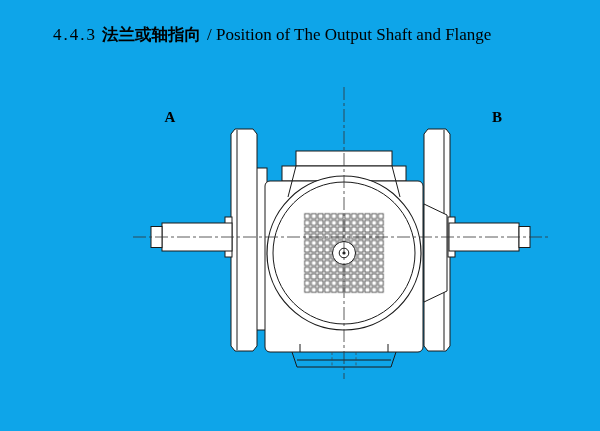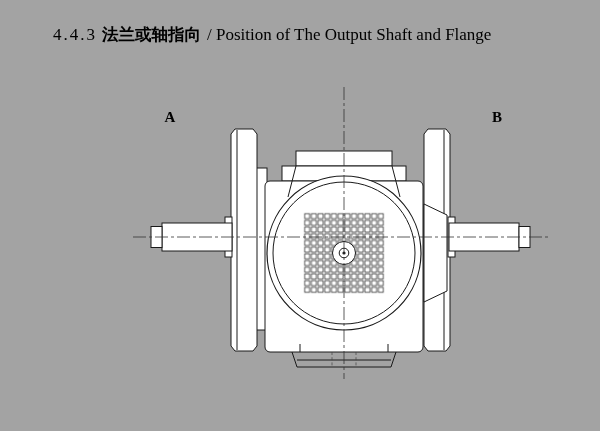--- a/index.html
+++ b/index.html
@@ -3,21 +3,21 @@
 <meta charset="utf-8">
 <style>
   * { margin:0; padding:0; box-sizing:border-box; }
   html,body { width:600px; height:431px; }
   body {
     background:#ffffff;
     font-family:"Liberation Serif", serif;
     position:relative;
     overflow:hidden;
   }
-  .page { position:absolute; inset:0; background:#a3a3a3;text-align:center; }
+  .page { position:absolute; inset:0; background:#0ea5e9;text-align:center; }
   .title {
     position:absolute; left:53px; top:24px;
     font-size:17px; color:#000; white-space:nowrap;
   }
   .t-num { font-family:"Liberation Serif", serif; letter-spacing:2px; margin-right:5px; }
   .t-zh  { font-family:"DejaVu Sans", sans-serif; font-weight:700; font-size:16.5px; margin-right:6px; }
   .t-en  { font-family:"Liberation Serif", serif; }
   svg.drawing { position:absolute; left:0; top:0; }
   .ln  { fill:none; stroke:#1a1a1a; stroke-width:1; }
   .fw  { fill:#ffffff; stroke:#1a1a1a; stroke-width:1; }

